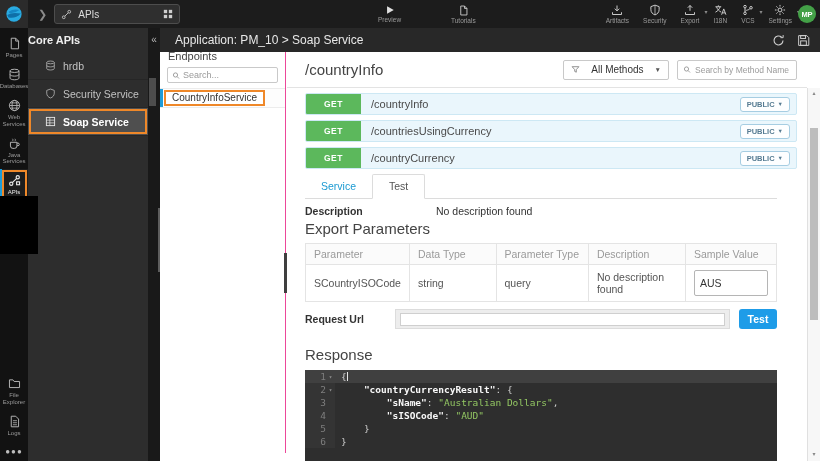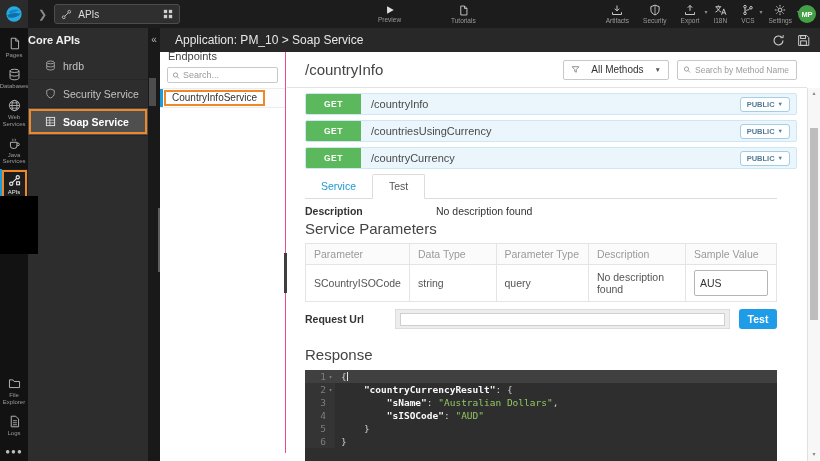--- a/index.html
+++ b/index.html
@@ -406,21 +406,21 @@
       <div class="tabs">
         <div class="tab define">Service</div>
         <div class="tab test">Test</div>
       </div>
 
       <div class="desc-row">
         <span class="d-label">Description</span>
         <span>No description found</span>
       </div>
 
-      <div class="section-title">Service Parameters</div>
+      <div class="section-title">Export Parameters</div>
 
       <table class="ptable">
         <thead>
           <tr>
             <th style="width:21%">Parameter</th>
             <th style="width:19%">Data Type</th>
             <th style="width:20%">Parameter Type</th>
             <th style="width:21%">Description</th>
             <th>Sample Value</th>
           </tr>

